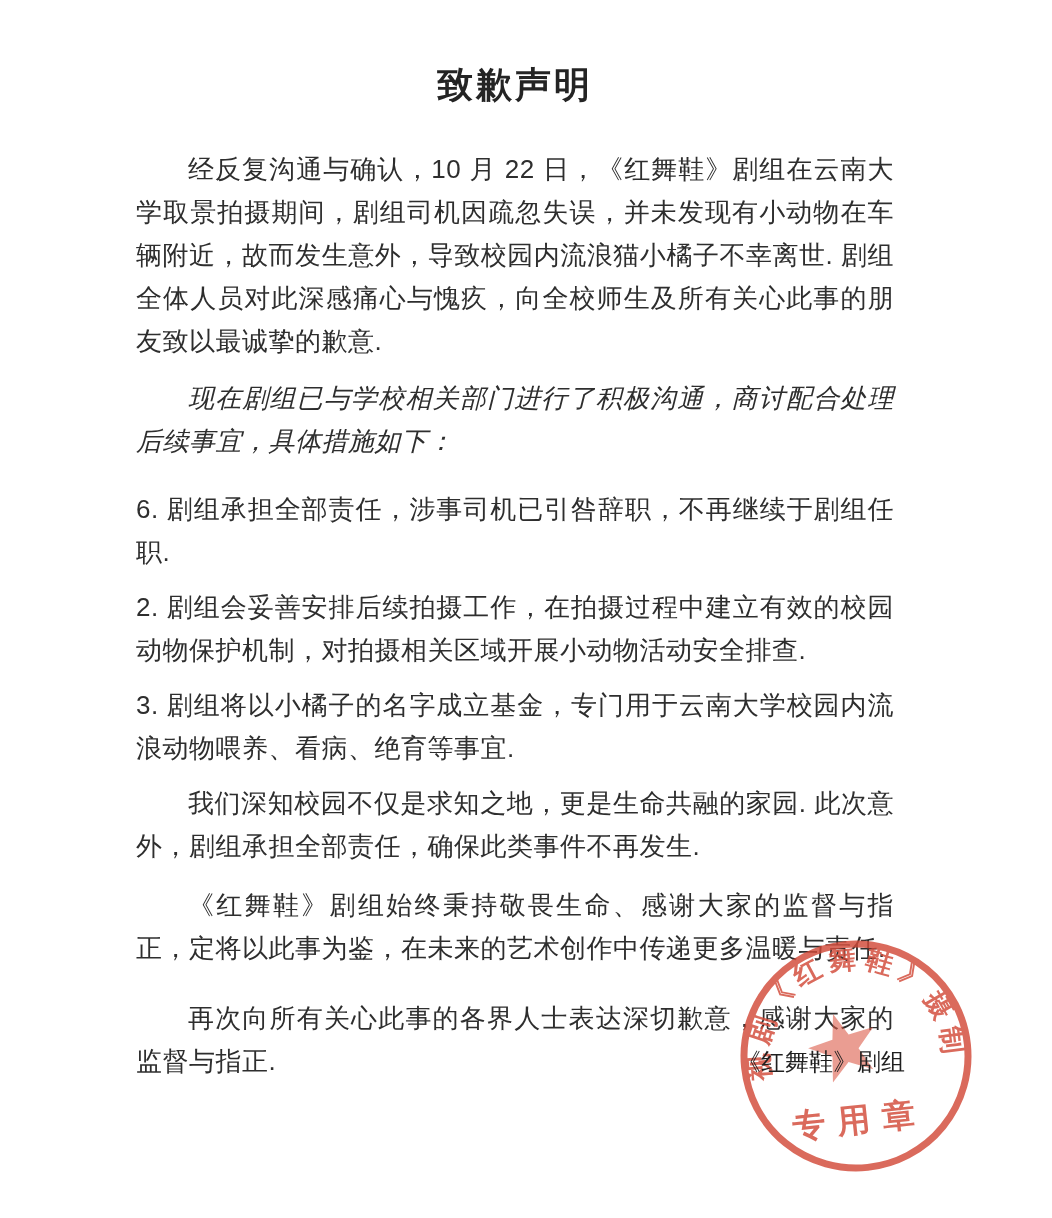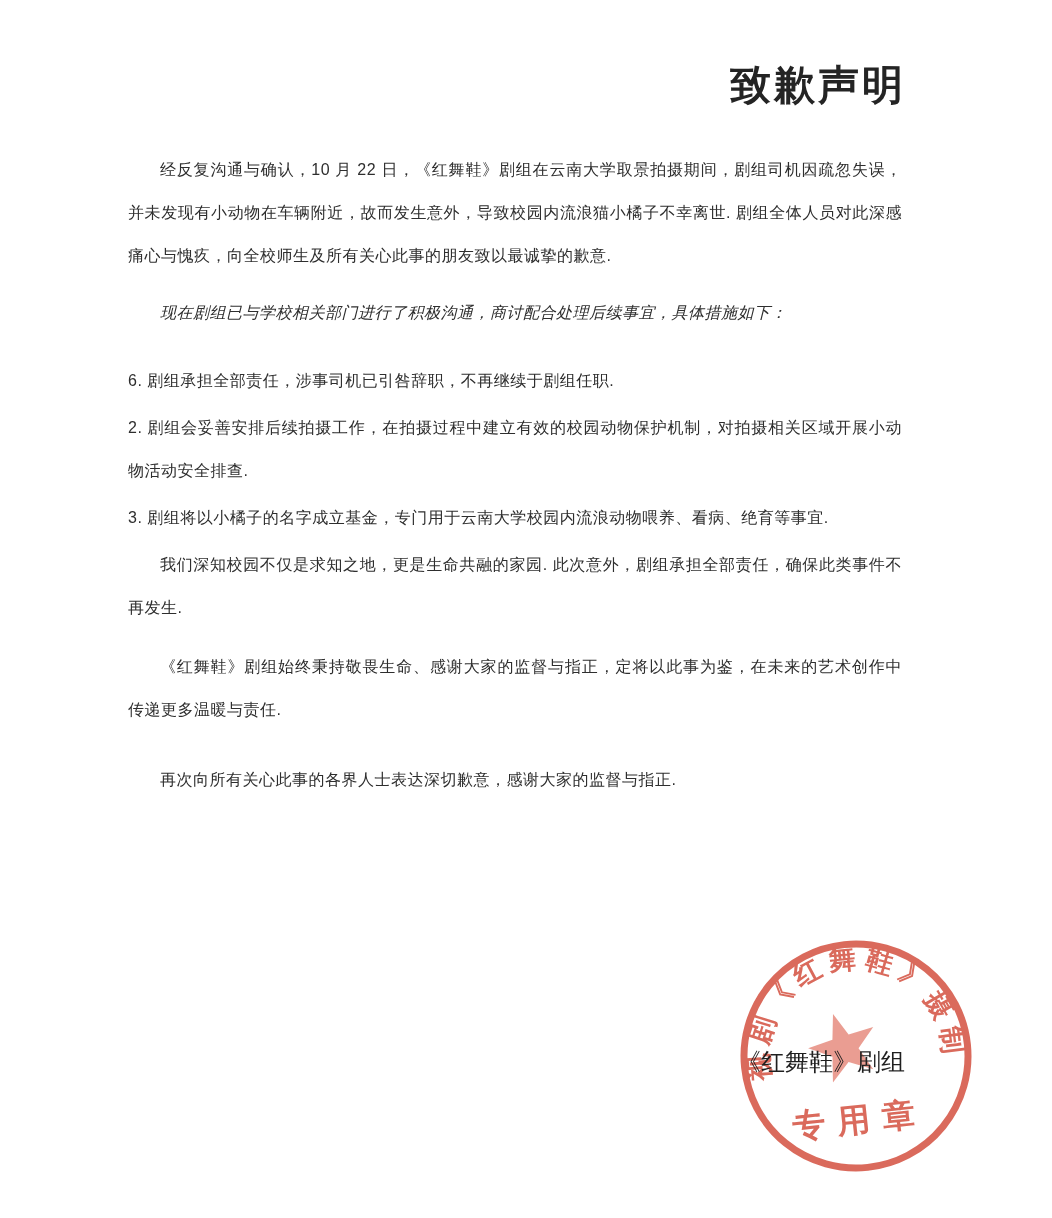--- a/index.html
+++ b/index.html
@@ -15,30 +15,30 @@
     background: #ffffff;
     overflow: hidden;
   }
   .content {
     position: absolute;
     left: 124px; top: 64px;
     width: 782px;
   }
   .doc-title {
     margin: 0;
-    font-size: 41px;
+    font-size: 36px;
     line-height: 42px;
     font-weight: bold;
-    text-align: right;
+    text-align: center;
     color: #242424;
     letter-spacing: 3px;
   }
   .content p {
-    margin: 4px;
-    font-size: 16px;
+    margin: 12px;
+    font-size: 26px;
     line-height: 43px;
     text-align: justify;
     letter-spacing: 0.5px;
   }
   .indent { text-indent: 2em; }
   .mt42 { margin-top: 42px !important; }
   .mt27 { margin-top: 27px !important; }
   .mt25 { margin-top: 25px !important; }
   .mt16 { margin-top: 16px !important; }
   .mt14 { margin-top: 14px !important; font-style: italic; }

